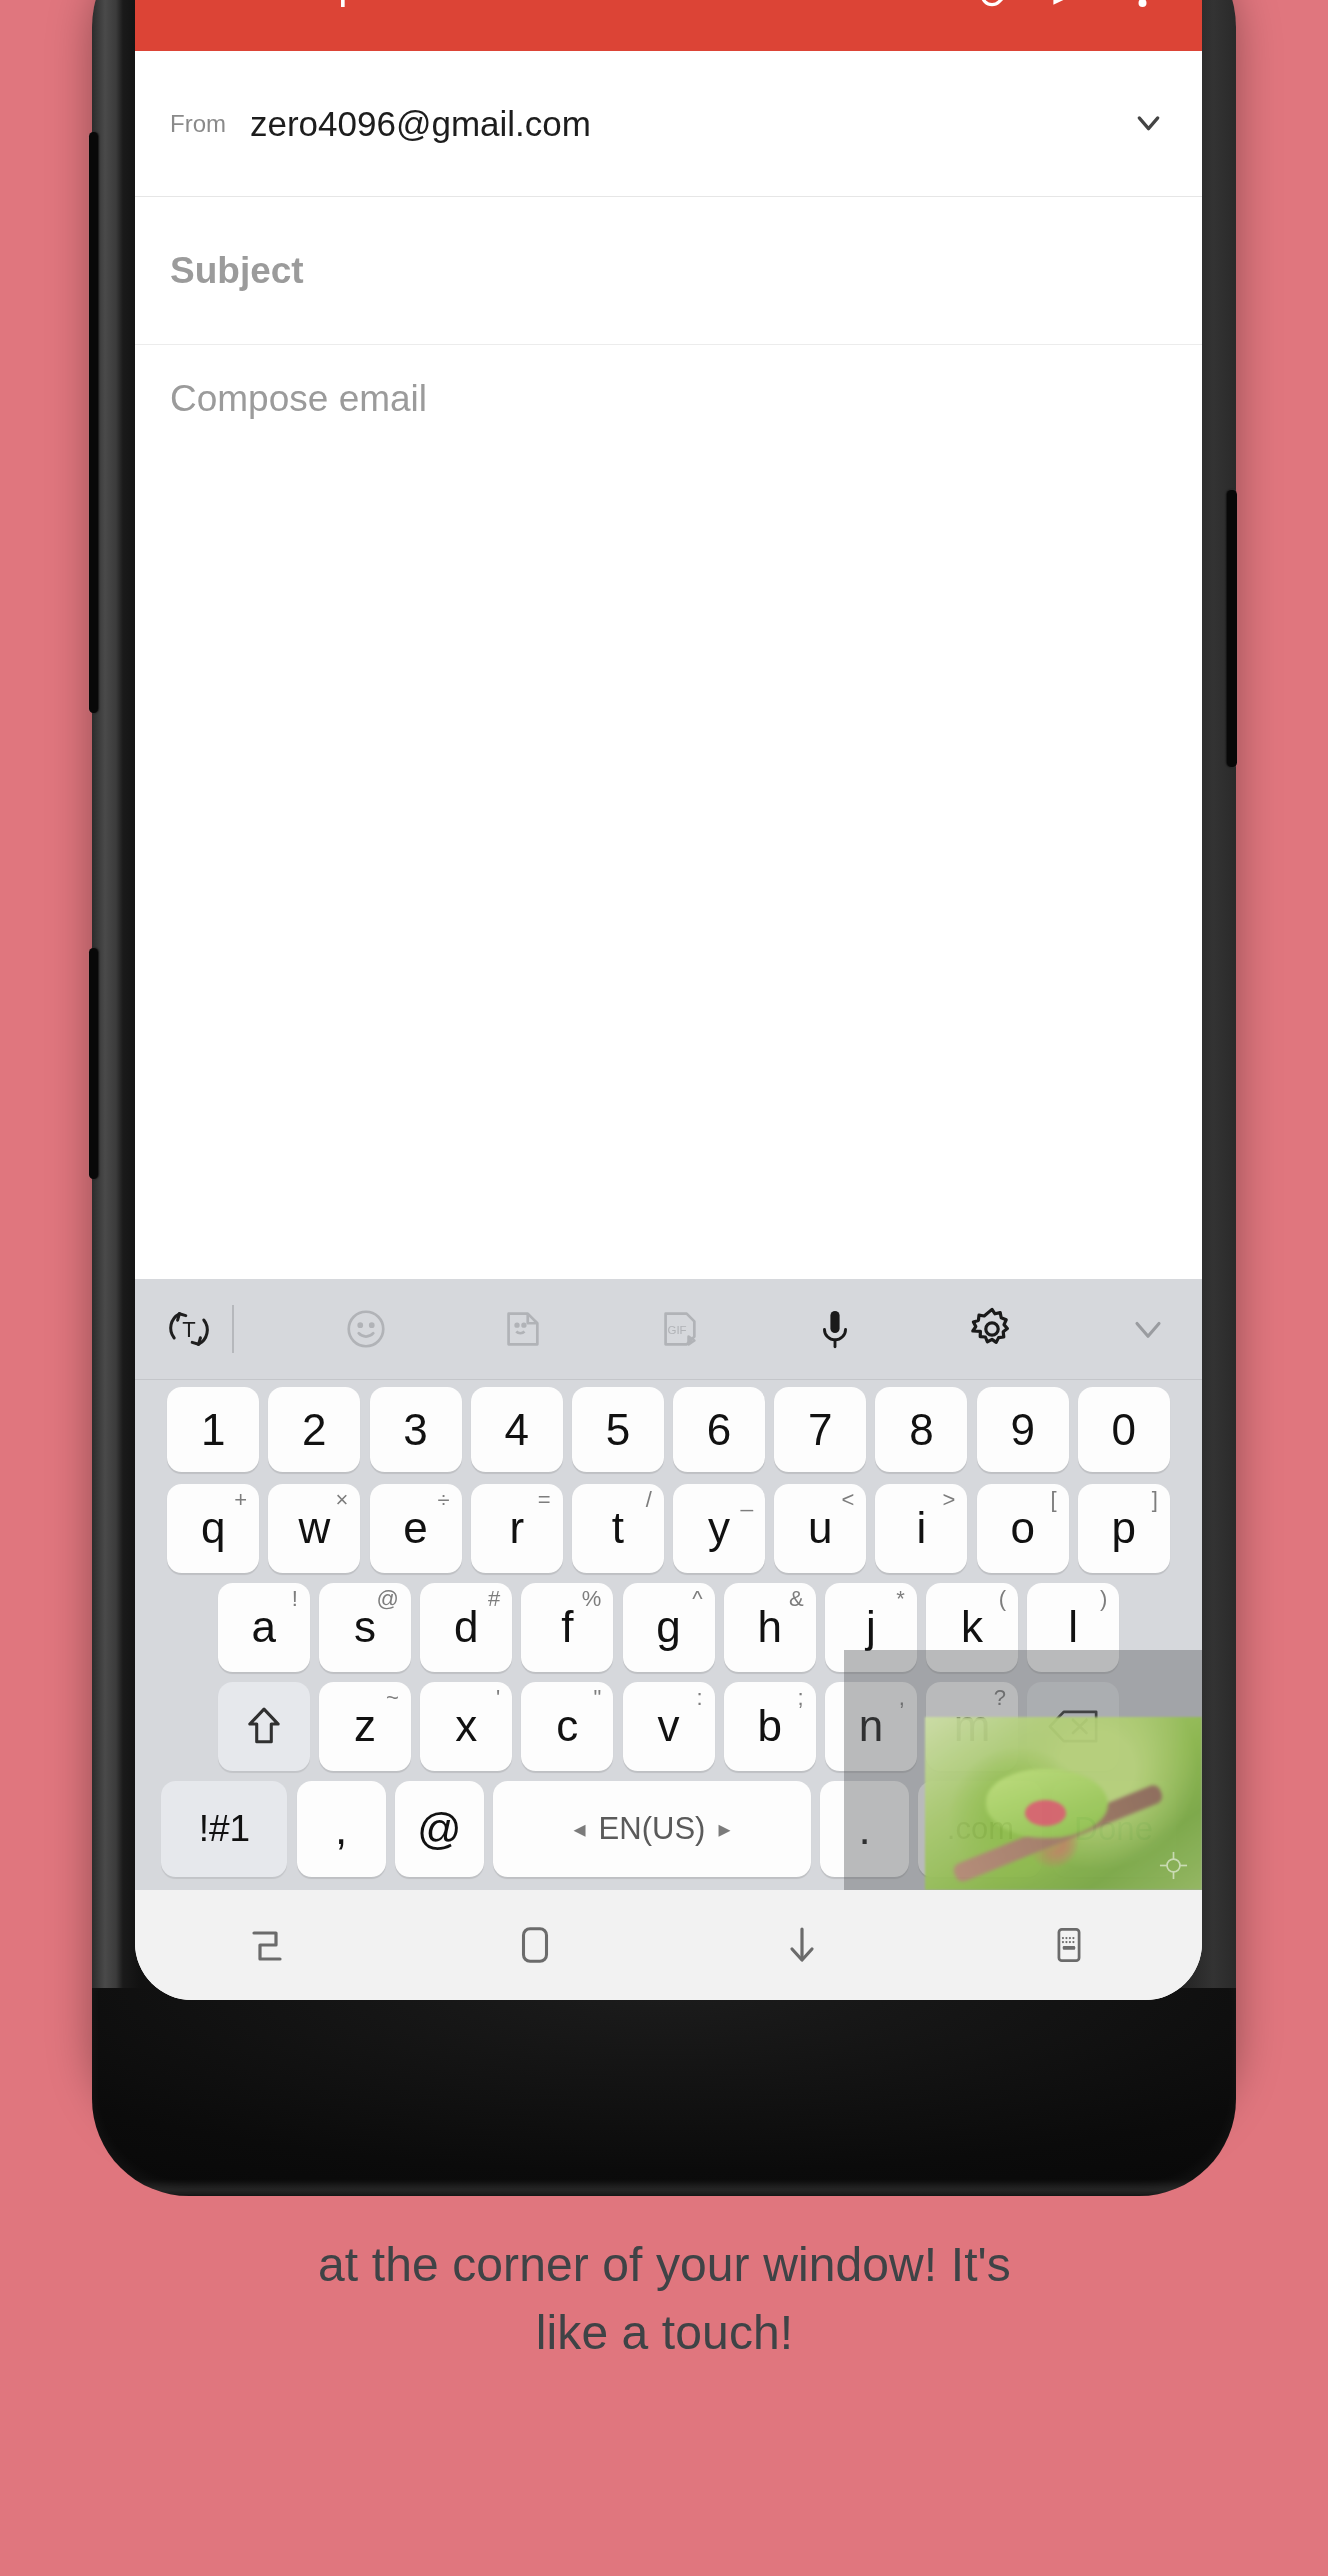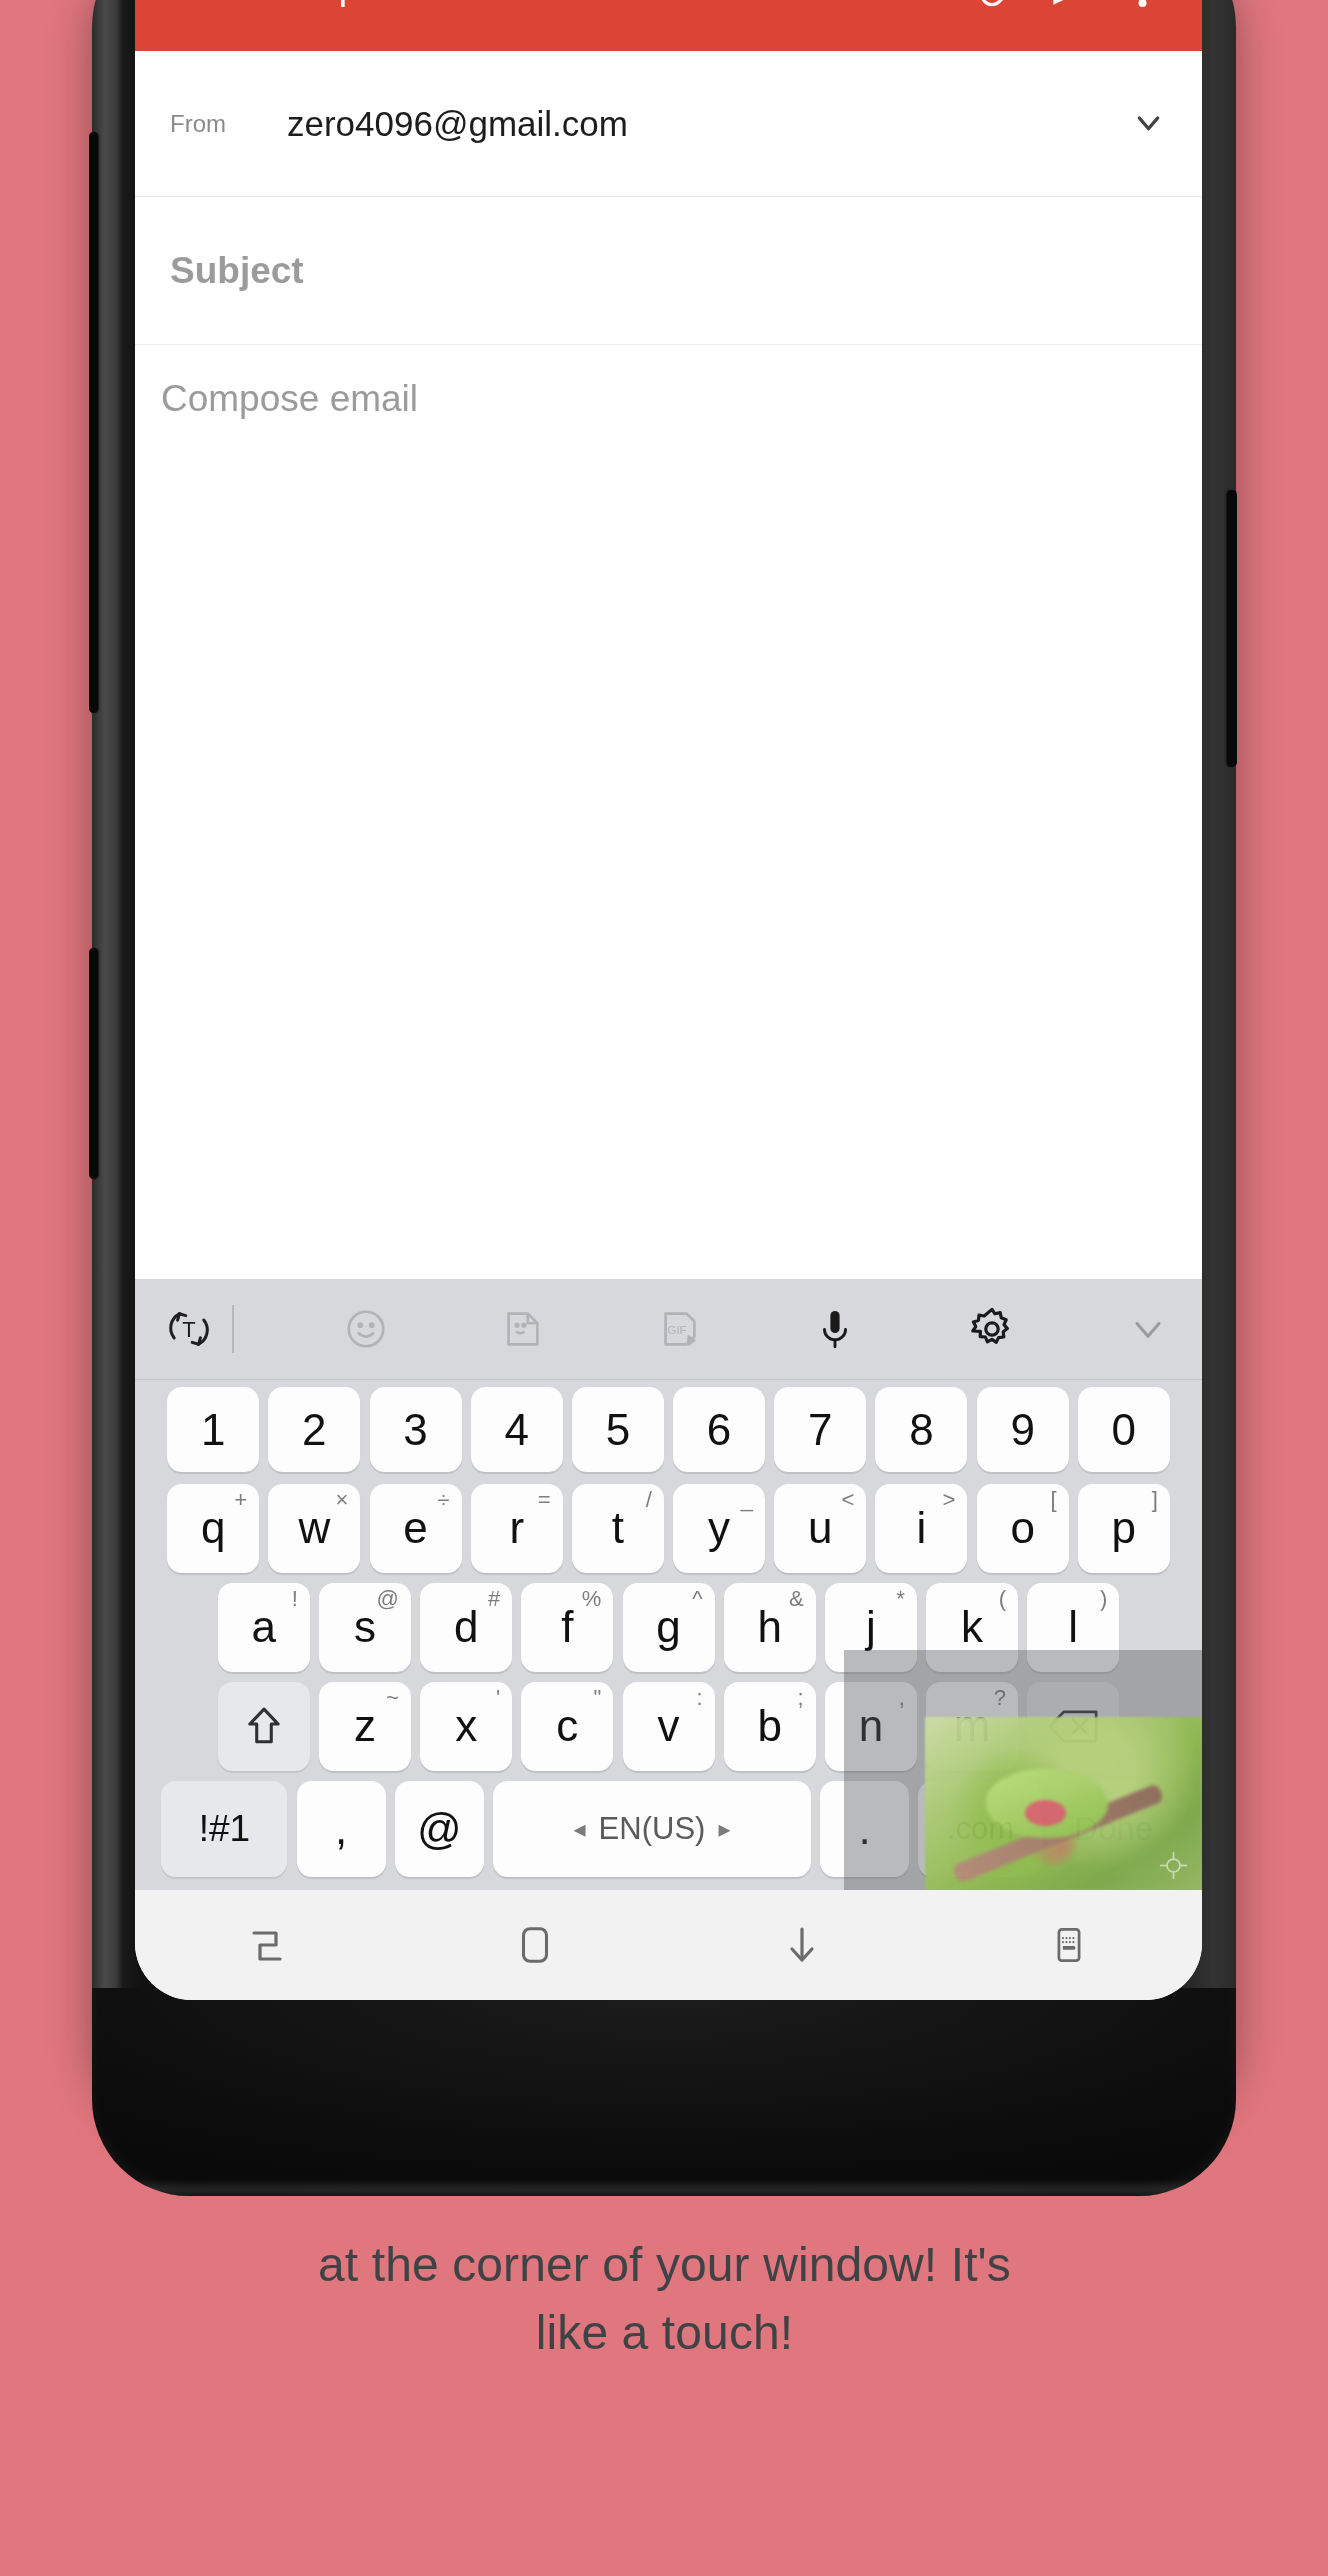--- a/index.html
+++ b/index.html
@@ -60,25 +60,25 @@
     margin-left:20px;margin-top:-5.5px;white-space:nowrap;color:#fff;
   }
 
   
   .field-row{
     display:flex;align-items:center;height:146px;
     border-bottom:0.9px solid #e6e6e6;padding:0 35px;box-sizing:border-box;
     background:#fff;
   }
   .field-label{font-size:24px;color:#8a8a8a;}
-  .field-value{font-size:35px;color:#1d1d1d;margin-left:61px;}
+  .field-value{font-size:35px;color:#1d1d1d;margin-left:24px;}
   .field-chevron{margin-left:auto;}
   #subject-row{height:148px;border-bottom:0.9px solid #ececec;font-weight:bold;}
   #subject-placeholder{font-size:37px;color:#9b9b9b;}
-  #body-area{background:#fff;height:686px;padding:33px 26px 0;box-sizing:border-box;}
+  #body-area{background:#fff;height:686px;padding:33px 35px 0;box-sizing:border-box;}
   #body-placeholder{font-size:37px;color:#9b9b9b;}
 
   
   #keyboard{
     position:absolute;left:0;bottom:110px;width:100%;
     background:#d6d8dc;
   }
   #kb-toolbar{
     height:101px;display:flex;align-items:center;
     background:#d6d8dc;border-bottom:0.9px solid #c4c6ca;padding:0 20px;box-sizing:border-box;

